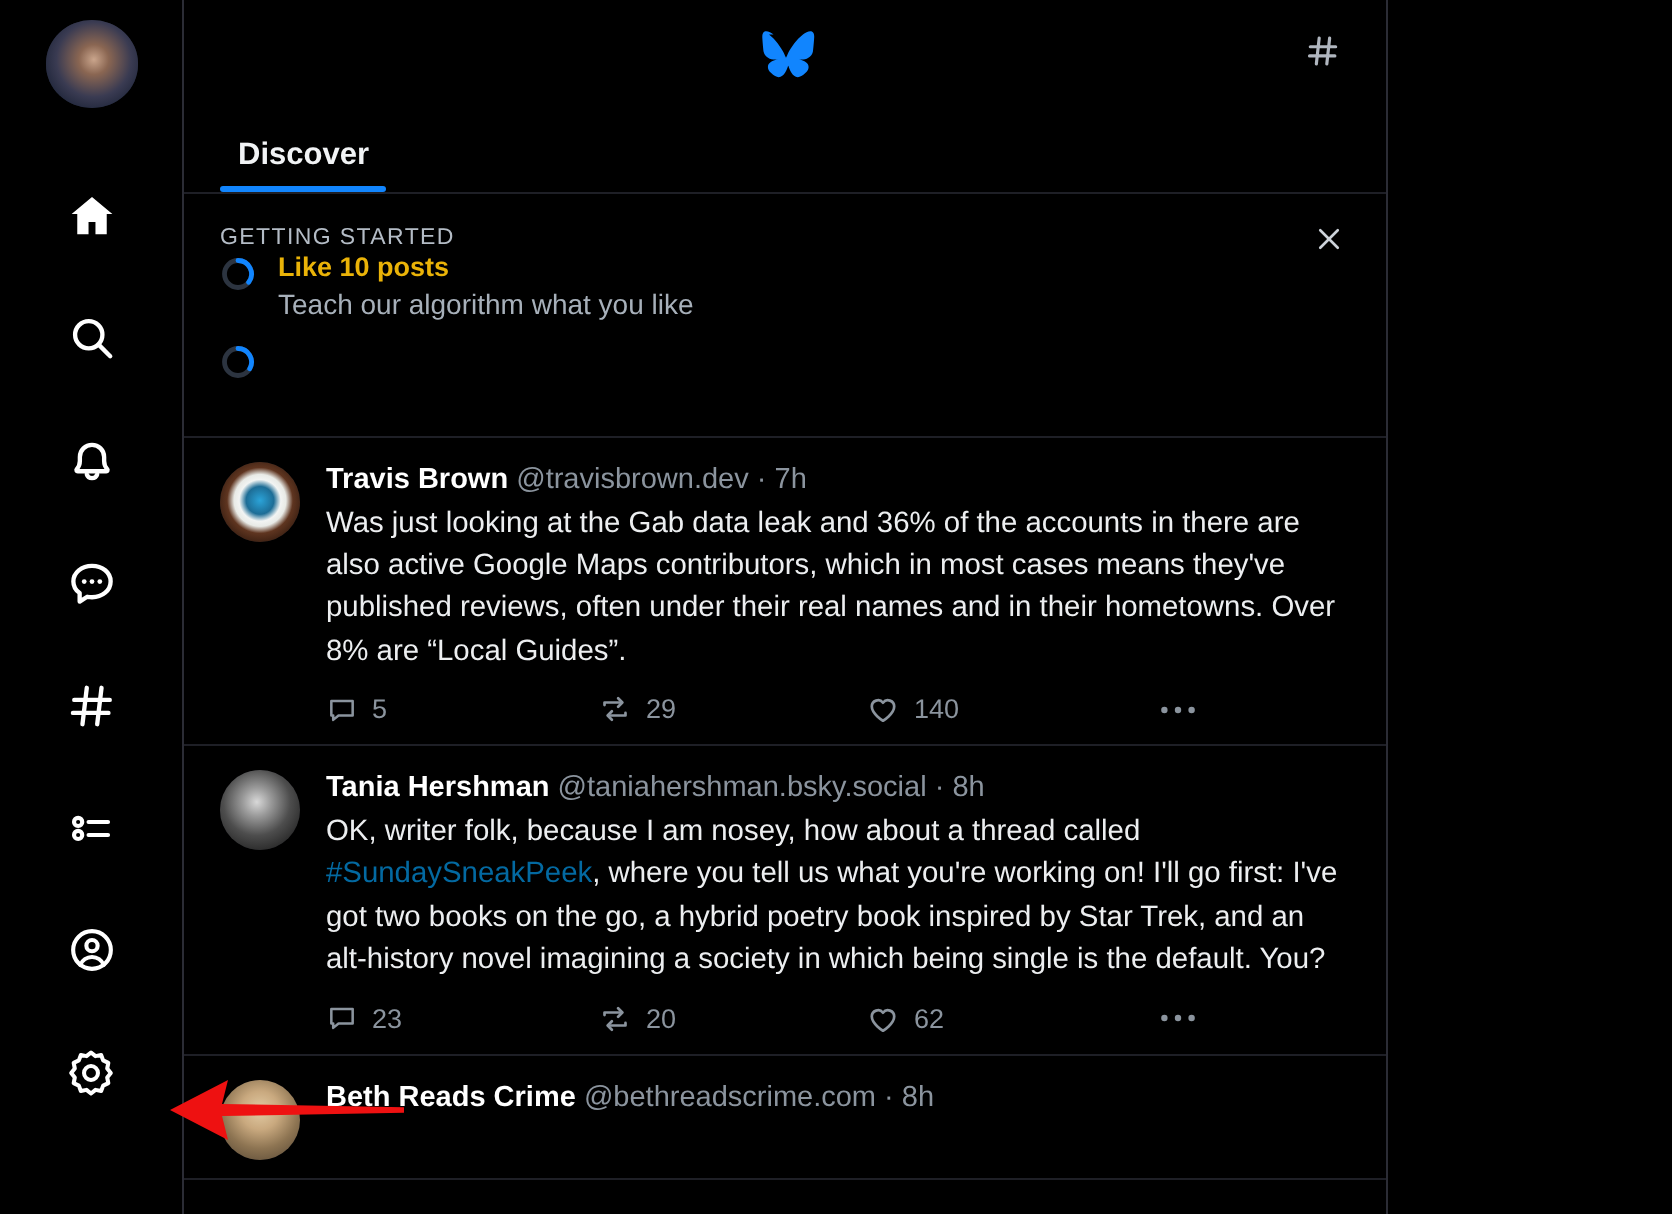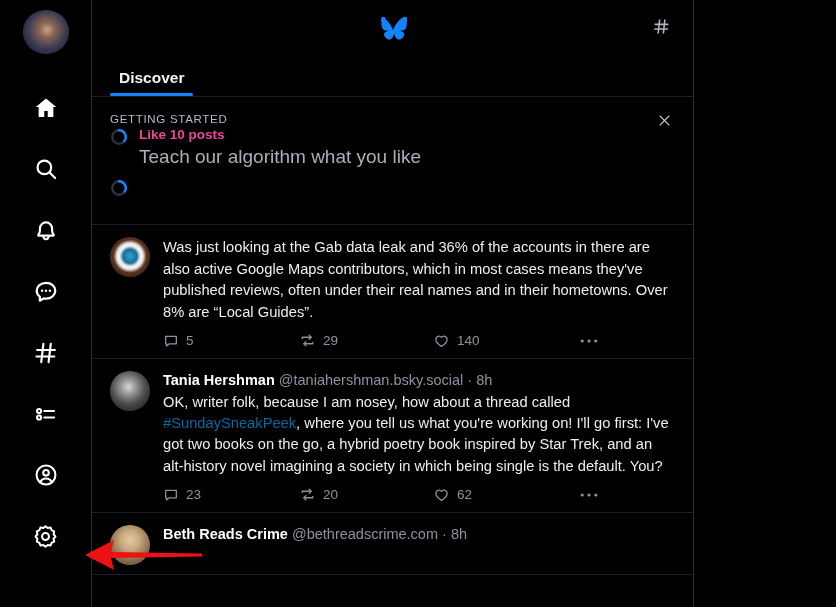--- a/index.html
+++ b/index.html
@@ -79,22 +79,22 @@
     color: #b4bcc6; font-weight: normal; 
   }
   .gs-close {
     position: absolute; right: 16px; top: 12px;
     width: 26px; height: 26px;
     display: flex; align-items: center; justify-content: center;
     cursor: pointer;
   }
   .gs-item { display: flex; align-items: flex-start; margin-bottom: 7px; }
   .gs-ring { margin-top: 3px; margin-right: 11px; flex: 0 0 18px; }
-  .gs-head { font-size: 13.5px; font-weight: bold; color: #ec4899; line-height: 1.3; }
-  .gs-sub { font-size: 19px; color: #a7b0ba; line-height: 1.35; margin-top: 16px; }
+  .gs-head { font-size: 13.5px; font-weight: bold; color: #eab308; line-height: 1.3; }
+  .gs-sub { font-size: 14px; color: #a7b0ba; line-height: 1.35; margin-top: 16px; }
 
   
   .post {
     display: flex; padding: 12px 18px 9px 18px;
     border-bottom: 1px solid #1e1f26;
   }
   .post-avatar {
     width: 40px; height: 40px; border-radius: 50%;
     flex: 0 0 40px; margin-right: 13px; overflow: hidden;
     position: relative; background: #15161c;
@@ -284,20 +284,26 @@
             </svg>
         </span>
       </div>
     </section>
 
     <article class="post">
       <div class="post-avatar">
           <div class="av-eye"></div>
         </div>
       <div class="post-body">
+        <div class="post-meta">
+          <span class="post-name">Travis Brown</span>
+          <span class="post-handle">@travisbrown.dev</span>
+          <span class="post-handle">·</span>
+          <span class="post-handle">7h</span>
+        </div>
         <div class="post-text">Was just looking at the Gab data leak and 36% of the accounts in there are also active Google Maps contributors, which in most cases means they've published reviews, often under their real names and in their hometowns. Over 8% are “Local Guides”.</div>
         <div class="actions">
           <div class="action a-reply">
             <span class="ico">
               <svg width="16" height="16" viewBox="0 0 24 24" fill="none" stroke="#8b949e" stroke-width="1.9" stroke-linejoin="round">
                   <path d="M4 5.2h16v11H9.4L5.4 19.4v-3.2H4z"></path>
                 </svg>
             </span>
             <span>5</span>
           </div>

